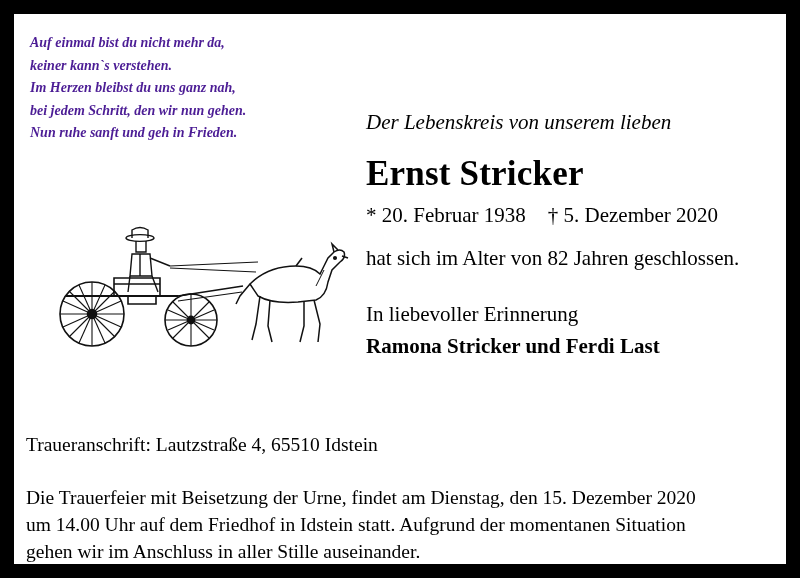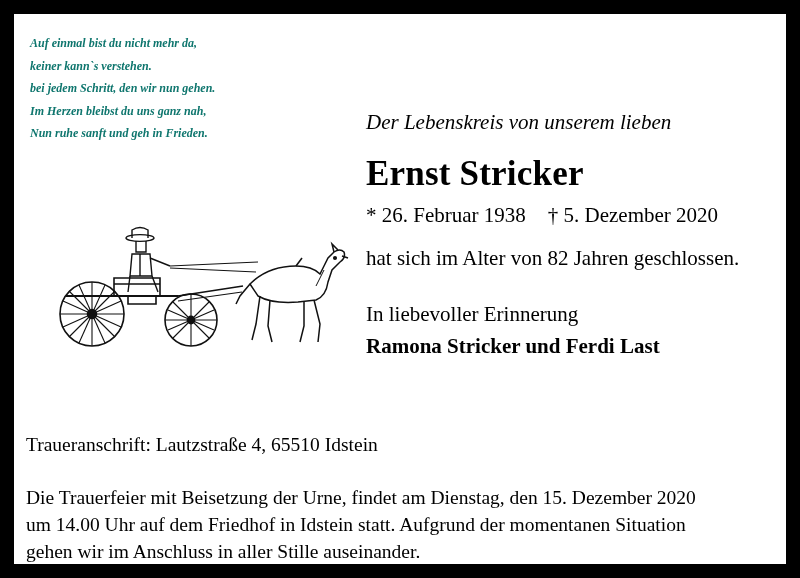--- a/index.html
+++ b/index.html
@@ -39,23 +39,23 @@
   }
 
   
   .poem {
     position: absolute;
     left: 16px;
     top: 18px;
     width: 330px;
     font-style: italic;
     font-weight: bold;
-    font-size: 12px;
+    font-size: 14px;
     line-height: 22.5px;
-    color: #0f766e;
+    color: #4c1d95;
   }
   .poem div { white-space: nowrap; }
 
   
   .illustration {
     position: absolute;
     left: 14px;
     top: 186px;
     width: 330px;
     height: 160px;
@@ -126,22 +126,22 @@
 </head>
 <body>
 
 <div id="page">
   <div class="frame"></div>
   <div class="inner">
 
     <div class="poem">
       <div>Auf einmal bist du nicht mehr da,</div>
       <div>keiner kann`s verstehen.</div>
+      <div>Im Herzen bleibst du uns ganz nah,</div>
       <div>bei jedem Schritt, den wir nun gehen.</div>
-      <div>Im Herzen bleibst du uns ganz nah,</div>
       <div>Nun ruhe sanft und geh in Frieden.</div>
     </div>
 
     <div class="illustration">
       <svg viewBox="0 0 330 160" width="330" height="160" xmlns="http://www.w3.org/2000/svg">
         <g stroke="#111" fill="none" stroke-width="1.6">
 
           <circle cx="64" cy="114" r="32"></circle>
           <circle cx="64" cy="114" r="4.5" fill="#111"></circle>
           <g stroke-width="1.1">
@@ -206,21 +206,21 @@
 
           <path d="M296 70 L288 86" stroke-width="1"></path>
         </g>
       </svg>
     </div>
 
     <div class="right-col">
       <p class="lead">Der Lebenskreis von unserem lieben</p>
       <h1 class="name">Ernst Stricker</h1>
       <p class="dates">
-        <span>* 26. Februar 1938</span><span class="gap"></span><span>† 5. Dezember 2020</span>
+        <span>* 20. Februar 1938</span><span class="gap"></span><span>† 5. Dezember 2020</span>
       </p>
       <p class="age">hat sich im Alter von 82 Jahren geschlossen.</p>
       <p class="memory">In liebevoller Erinnerung</p>
       <p class="family">Ramona Stricker und Ferdi Last</p>
     </div>
 
     <div class="bottom">
       <p class="address">Traueranschrift: Lautzstraße 4, 65510 Idstein</p>
       <p class="details">
         <span>Die Trauerfeier mit Beisetzung der Urne, findet am Dienstag, den 15. Dezember 2020</span><br>

